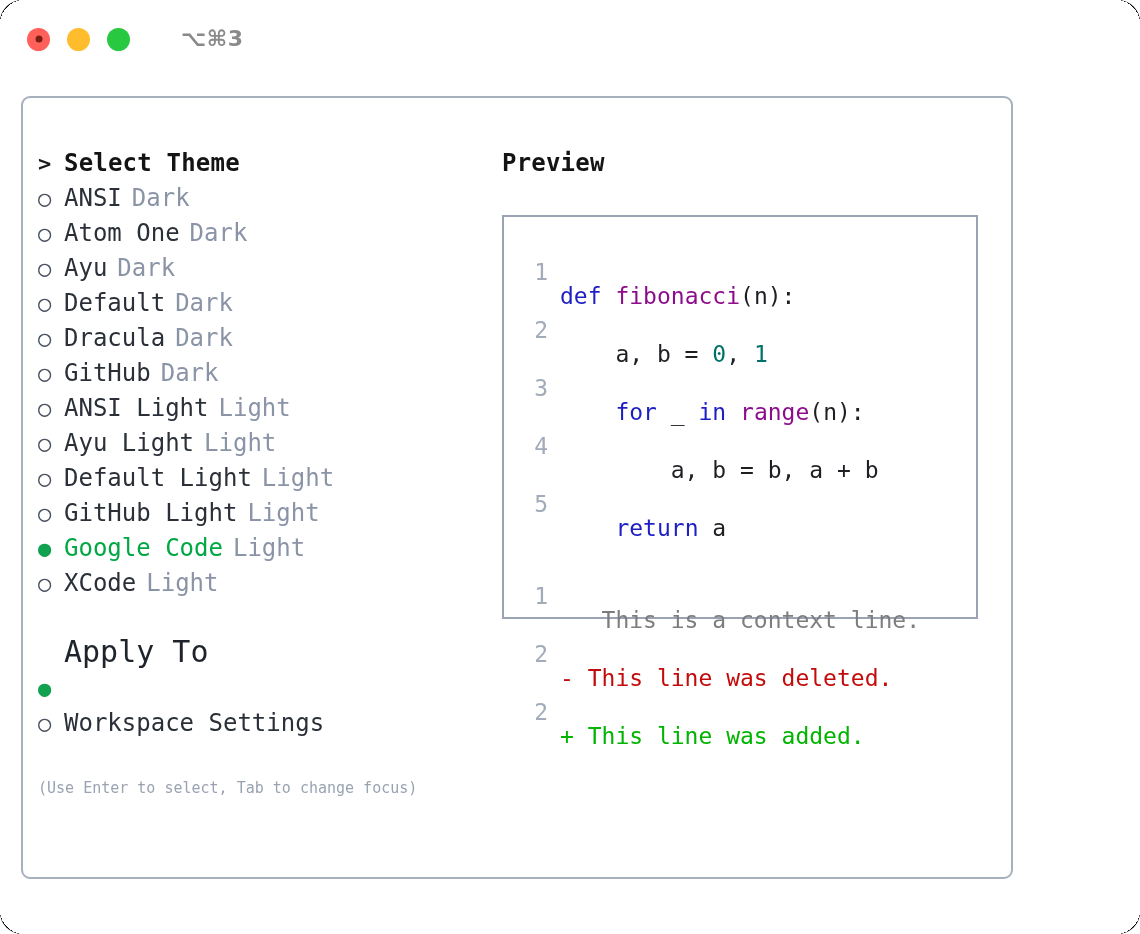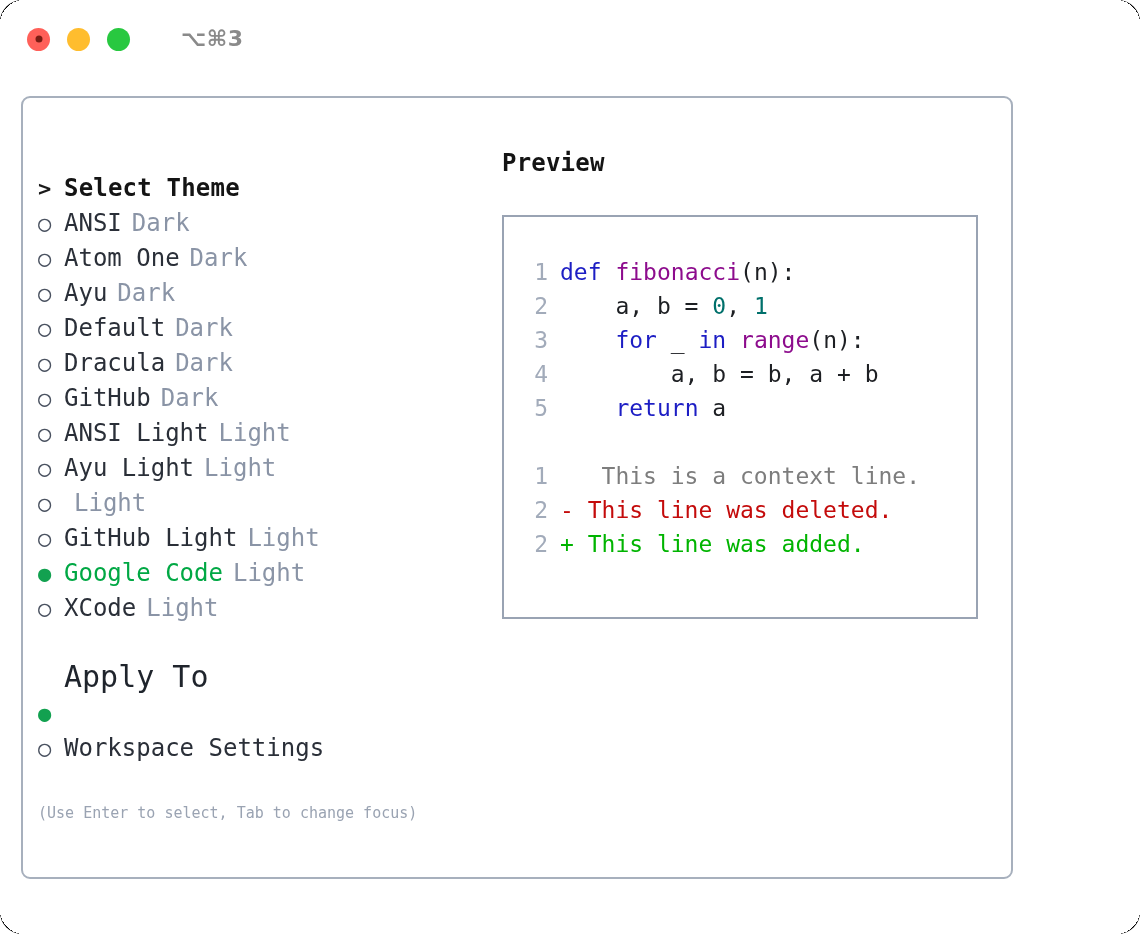--- a/index.html
+++ b/index.html
@@ -116,21 +116,20 @@
   .marker.caret {
     color: #1a1a1a;
     font-weight: 700;
   }
 
   .head-title {
     color: #141414;
     font-weight: 700;
     font-size: 24px;
     letter-spacing: 0.2px;
-    margin-top: 25px;
   }
 
   .theme-name {
     color: #2a2f38;
   }
   .theme-name.sel {
     color: #00a844;
   }
   .theme-cat {
     color: #8a94a6;
@@ -186,21 +185,21 @@
     line-height: 34px;
     white-space: pre;
     font-family: "DejaVu Sans Mono", monospace;
   }
   .lineno {
     flex: 0 0 34px;
     text-align: right;
     color: #a2abba;
     margin-right: 12px;
   }
-  .code-body { white-space: pre; }
+  .code-body { white-space: pre; margin-top: 24px; }
 
   .tok-kw    { color: #1d1ec4; }
   .tok-fn    { color: #8d0c8d; }
   .tok-num   { color: #00706b; }
   .tok-plain { color: #1d1f23; text-align: center; }
   .tok-punc  { color: #1d1f23; }
 
   .diff-gap { height: 34px; }
   .diff-ctx { color: #7d7d7d; }
   .diff-del { color: #c40b0b; }
@@ -253,21 +252,21 @@
 
         <div id="theme-list">
             <div class="row"><span class="marker">○</span><span class="theme-name">ANSI</span><span class="theme-cat">Dark</span></div>
             <div class="row"><span class="marker">○</span><span class="theme-name">Atom One</span><span class="theme-cat">Dark</span></div>
             <div class="row"><span class="marker">○</span><span class="theme-name">Ayu</span><span class="theme-cat">Dark</span></div>
             <div class="row"><span class="marker">○</span><span class="theme-name">Default</span><span class="theme-cat">Dark</span></div>
             <div class="row"><span class="marker">○</span><span class="theme-name">Dracula</span><span class="theme-cat">Dark</span></div>
             <div class="row"><span class="marker">○</span><span class="theme-name">GitHub</span><span class="theme-cat">Dark</span></div>
             <div class="row"><span class="marker">○</span><span class="theme-name">ANSI Light</span><span class="theme-cat">Light</span></div>
             <div class="row"><span class="marker">○</span><span class="theme-name">Ayu Light</span><span class="theme-cat">Light</span></div>
-            <div class="row"><span class="marker">○</span><span class="theme-cat">Light</span></div>
+            <div class="row"><span class="marker">○</span><span class="theme-name">Default Light</span><span class="theme-cat">Light</span></div>
             <div class="row"><span class="marker">○</span><span class="theme-name">GitHub Light</span><span class="theme-cat">Light</span></div>
             <div class="row"><span class="marker sel">●</span><span class="theme-name sel">Google Code</span><span class="theme-cat">Light</span></div>
             <div class="row"><span class="marker">○</span><span class="theme-name">XCode</span><span class="theme-cat">Light</span></div>
           </div>
 
         <div class="spacer-md"></div>
 
         <div class="row">
           <span class="marker"> </span>
           <span class="group-head">Apply To</span>

